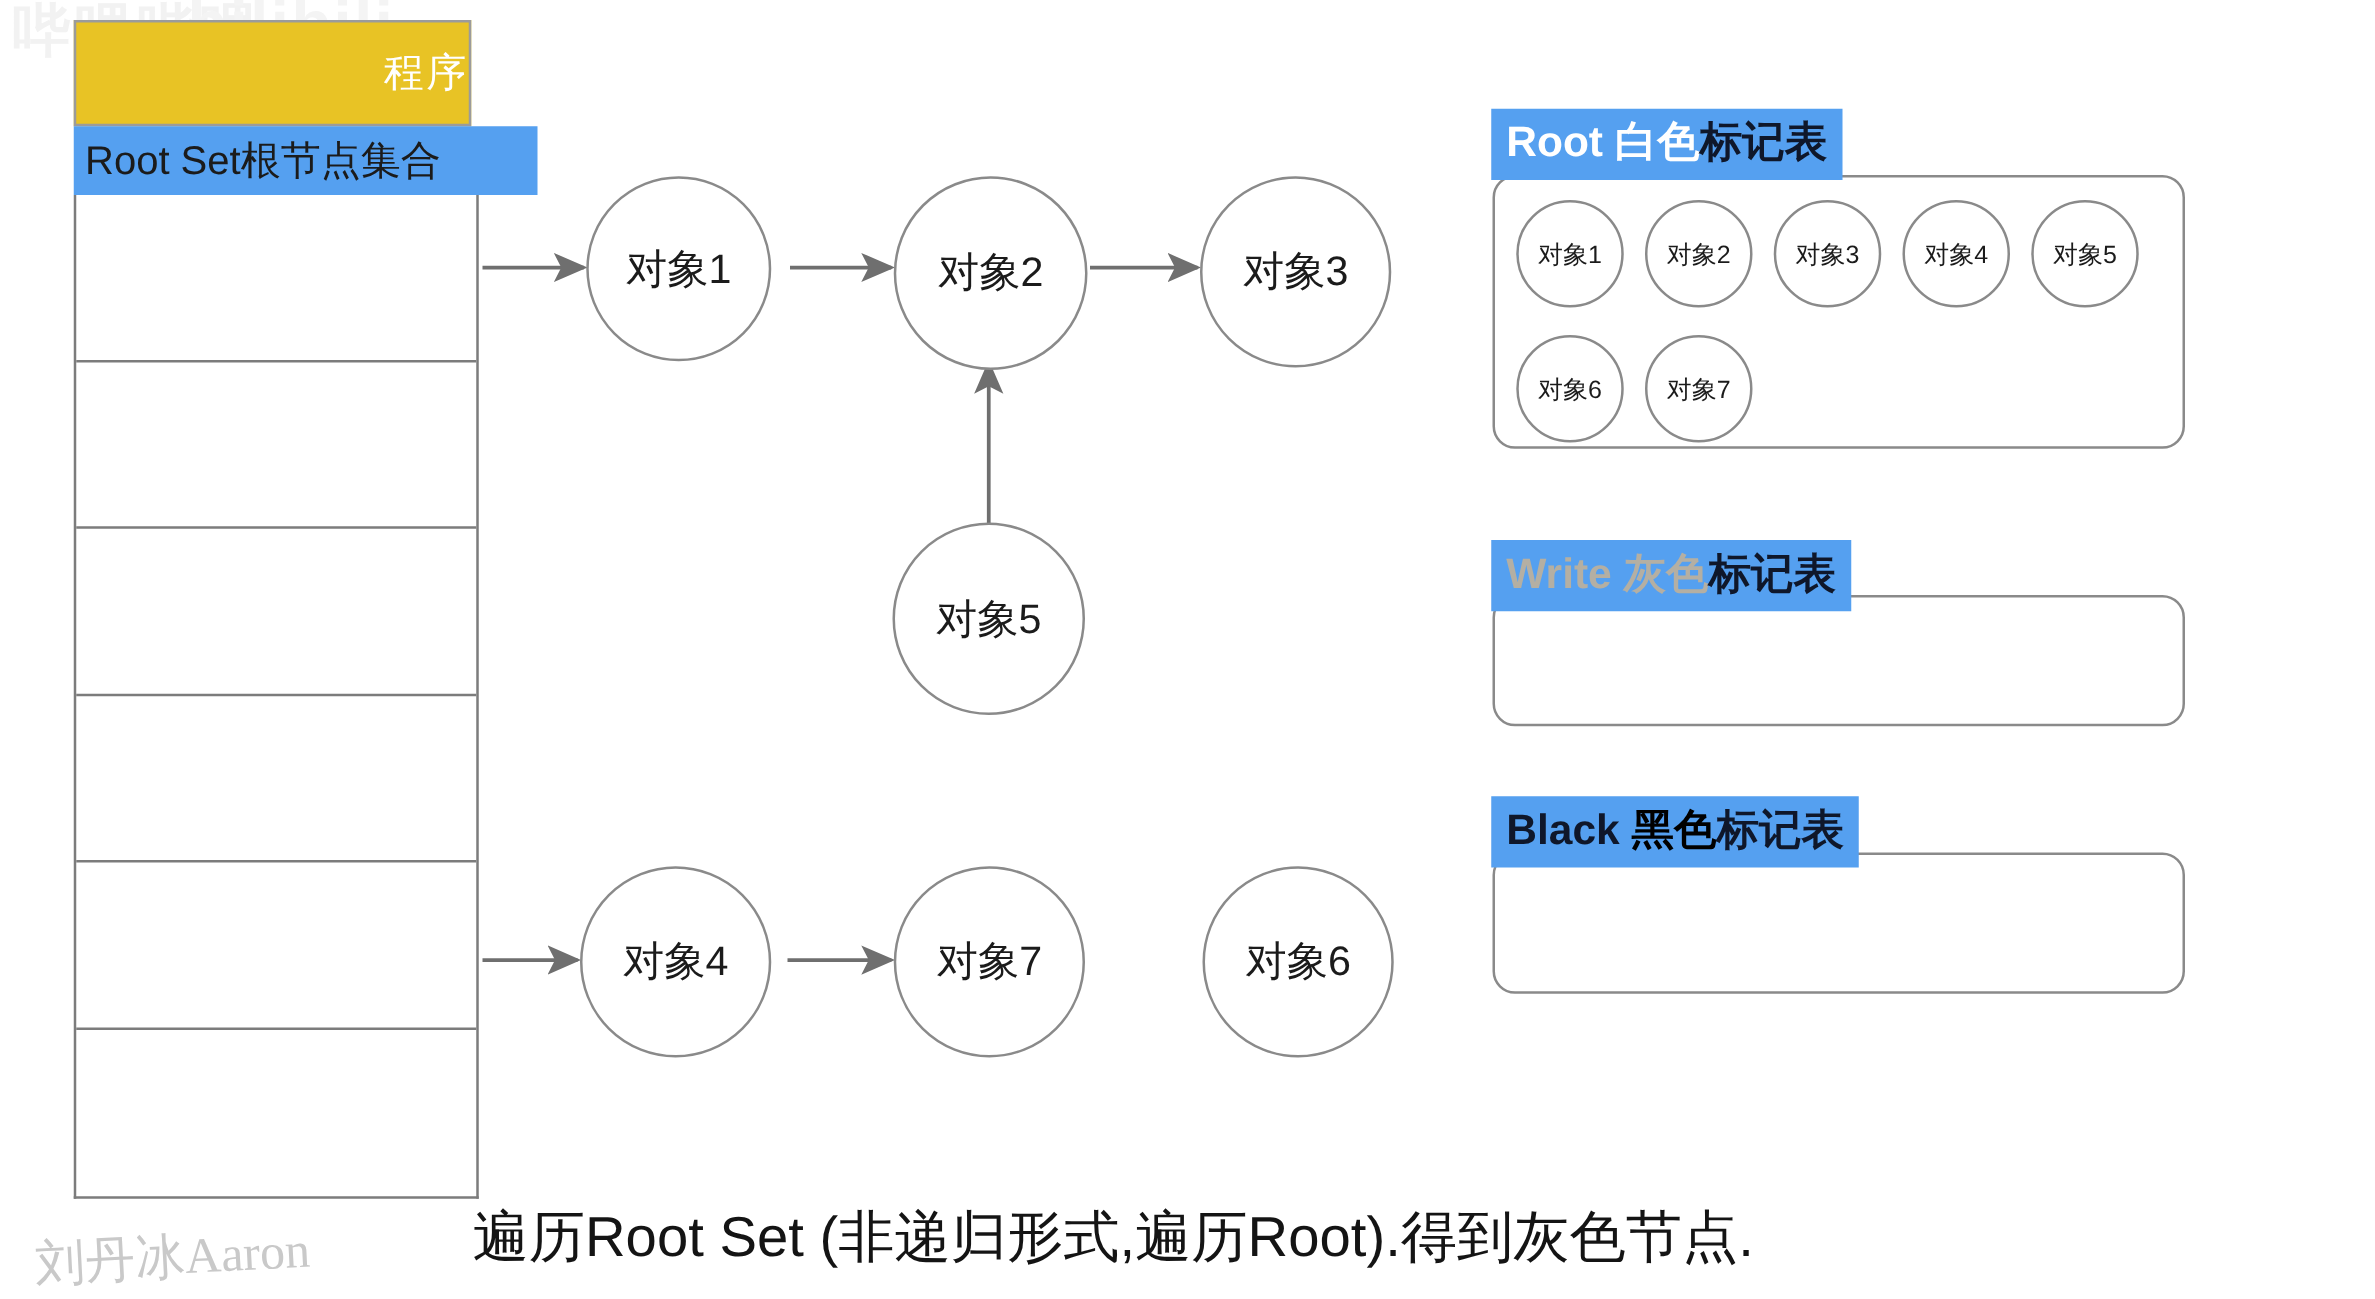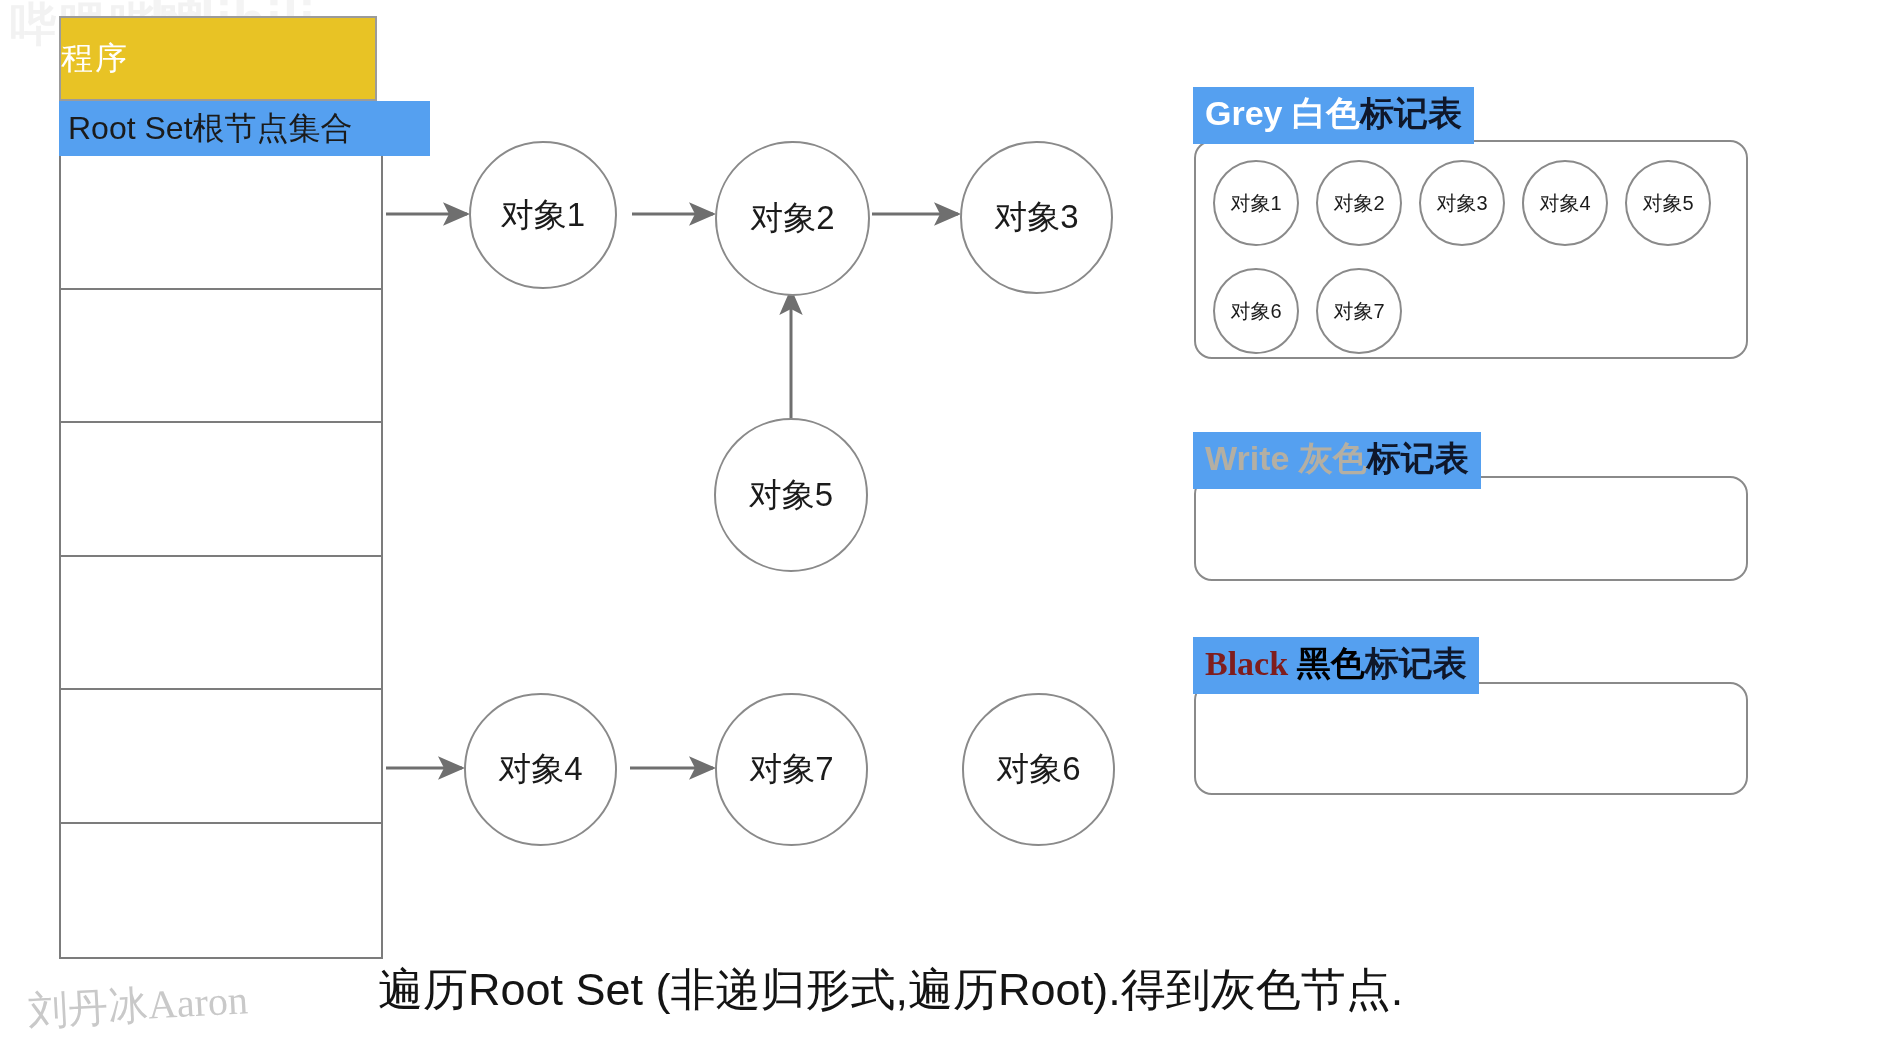--- a/index.html
+++ b/index.html
@@ -33,21 +33,21 @@
     transform:rotate(-3deg);
   }
 
   
   .program-box{
     position:absolute;left:59px;top:16px;
     width:318px;height:85px;
     background:#e8c325;
     border:2px solid #9b9b9b;
     box-sizing:border-box;
-    display:flex;align-items:center;justify-content:flex-start;
+    display:flex;align-items:center;justify-content:flex-end;
   }
   .program-label{
     color:#ffffff;font-size:32px;font-weight:500;
     letter-spacing:2px;
   }
 
   
   .rootset{
     position:absolute;left:59px;top:101px;
     width:371px;height:858px;
@@ -97,21 +97,21 @@
     padding:4px 12px 7px 12px;
     box-sizing:border-box;
     white-space:nowrap;
     font-size:34px;font-weight:bold;
     z-index:5;
   }
   .mark-title .en-white{color:#ffffff;}
   .mark-title .cn-white{color:#ffffff;font-weight:bold;}
   .mark-title .en-grey{color:#b4afa3;}
   .mark-title .cn-grey{color:#b4afa3;font-weight:bold;}
-  .mark-title .en-black{color:#7f1d1d;font-family:Liberation Serif, serif;}
+  .mark-title .en-black{color:#0f172a;}
   .mark-title .cn-black{color:#000000;font-weight:bold;}
   .mark-title .tail{color:#0f172a;font-weight:bold;}
 
   .mark-box{
     position:absolute;
     border:2px solid #8a8a8a;
     border-radius:18px;
     background:#ffffff;
     box-sizing:border-box;
   }
@@ -200,21 +200,21 @@
     <span>对象4</span>
   </div>
   <div class="node" style="left:715px;top:693px;width:153px;height:153px;">
     <span>对象7</span>
   </div>
   <div class="node" style="left:962px;top:693px;width:153px;height:153px;">
     <span>对象6</span>
   </div>
 
   <div class="mark-title" style="left:1193px;top:87px;">
-    <span class="en-white">Grey </span><span class="cn-white">白色</span><span class="tail">标记表</span>
+    <span class="en-white">Root </span><span class="cn-white">白色</span><span class="tail">标记表</span>
   </div>
   <div class="mark-box" style="left:1194px;top:140px;width:554px;height:219px;"></div>
   <div class="chip-row" style="left:1213px;top:160px;">
     <div class="chip">
         <span>对象1</span>
       </div>
     <div class="chip">
         <span>对象2</span>
       </div>
     <div class="chip">

